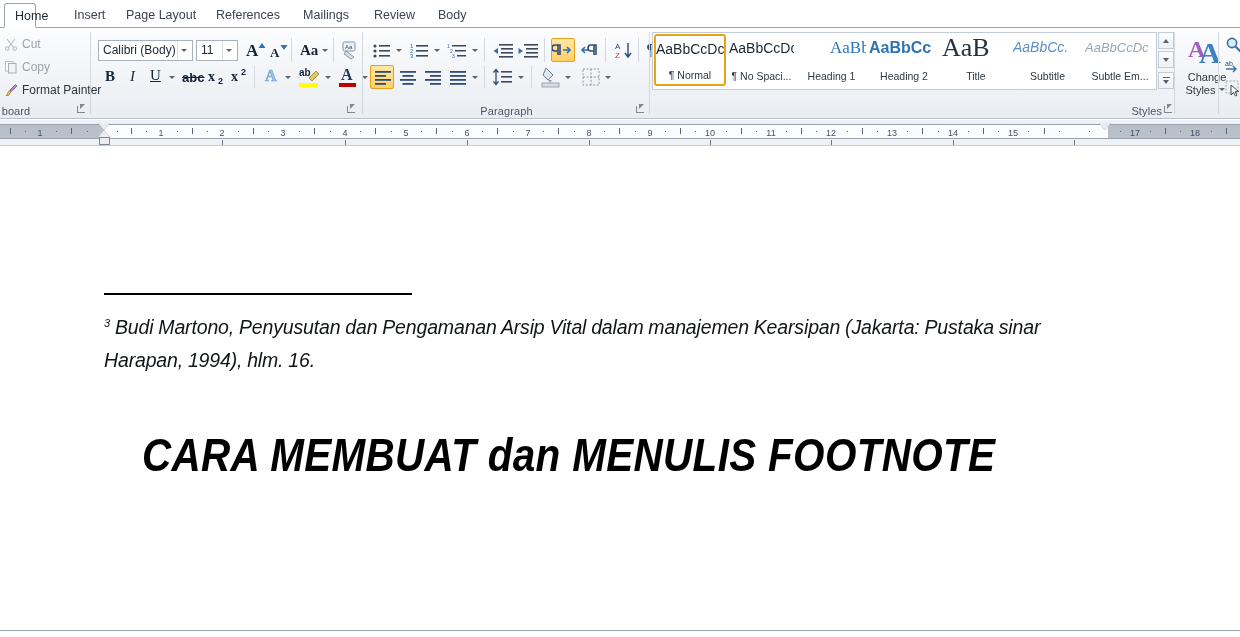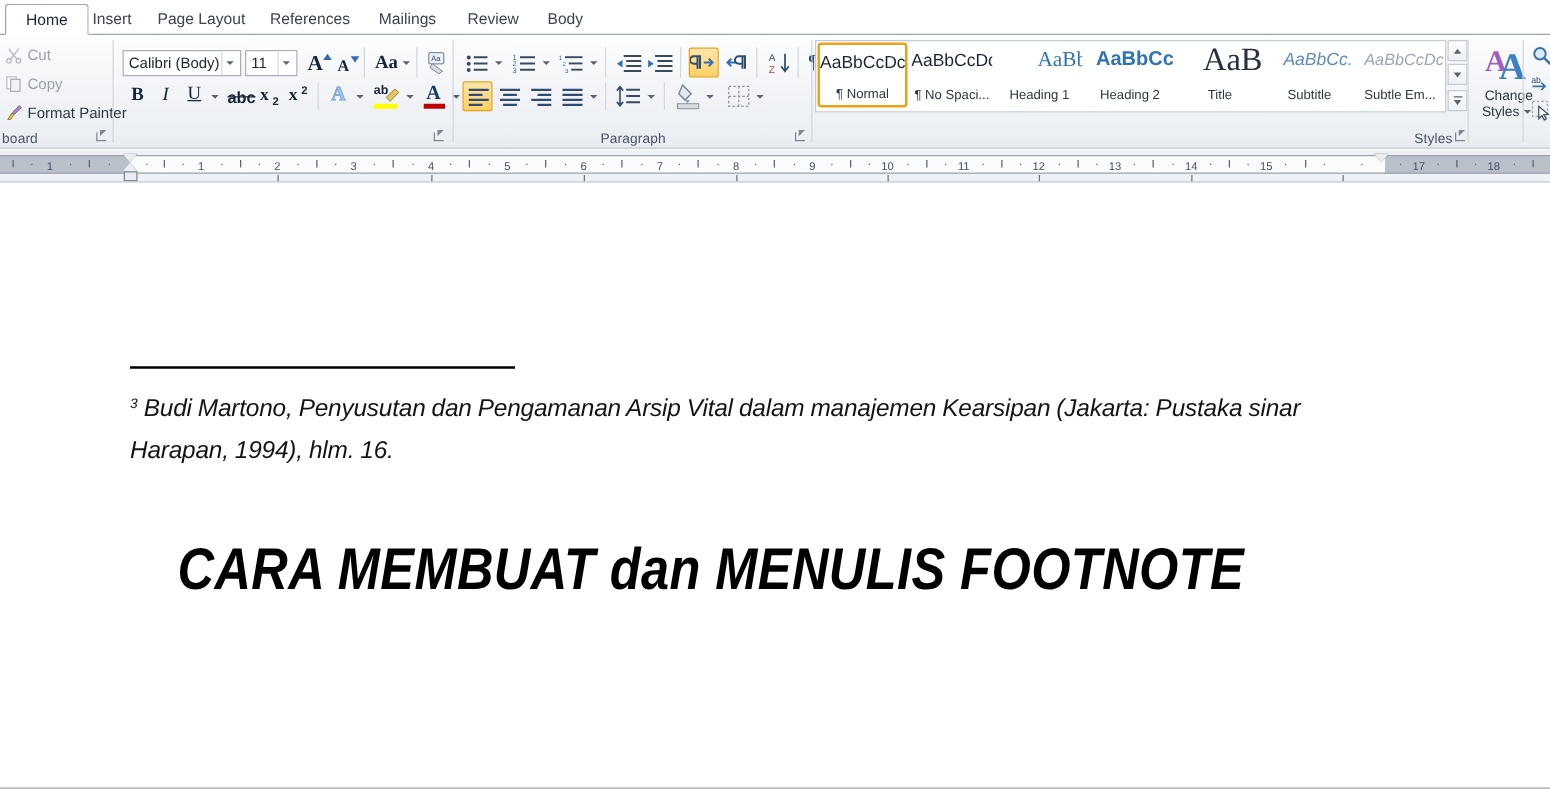--- a/index.html
+++ b/index.html
@@ -161,21 +161,21 @@
     cursor: pointer;
     overflow: hidden;
   }
   .stile.sel {
     border: 2px solid #e8a317;
     border-radius: 3px;
     background: #ffffff;
   }
   .stile .preview {
     position: absolute; left: 0; right: 0; top: 5px;
-    text-align: right;
+    text-align: left;
     white-space: nowrap;
     overflow: hidden;
     color: #1b2733;
   }
   .stile .sname {
     position: absolute; left: 0; right: 0; bottom: 3px;
     text-align: center;
     font-size: 10.5px;
     color: #2d3742;
     white-space: nowrap;
@@ -324,21 +324,21 @@
     background: #9ba4ae;
   }
 </style>
 </head>
 <body>
 
 <div id="app">
 
   <div class="tabbar">
     <div class="tabstrip-line"></div>
-    <div class="tab active" style="left:4px;width:67px;">Home</div>
+    <div class="tab active" style="left:4px;width:32px;">Home</div>
     <div class="tab" style="left:64px;width:50px;">Insert</div>
     <div class="tab" style="left:116px;width:89px;">Page Layout</div>
     <div class="tab" style="left:206px;width:84px;">References</div>
     <div class="tab" style="left:292px;width:68px;">Mailings</div>
     <div class="tab" style="left:364px;width:59px;">Review</div>
     <div class="tab" style="left:428px;width:48px;">Body</div>
   </div>
 
   <div class="ribbon">
 

